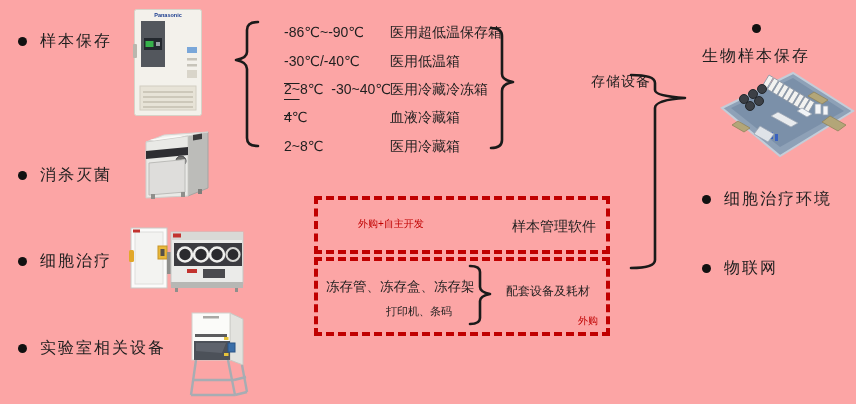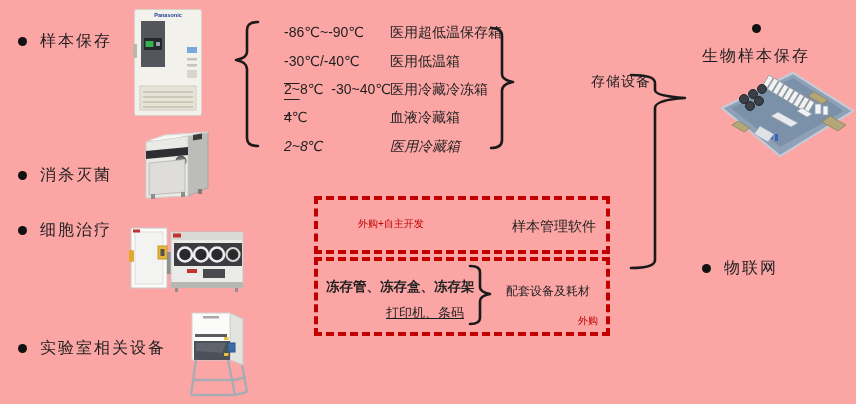--- a/index.html
+++ b/index.html
@@ -31,21 +31,21 @@
 <div id="slide">
 
   <div class="bullet-item" style="left:18px;top:31px;">
     <span class="bullet"></span>
     <span class="bullet-label">样本保存</span>
   </div>
   <div class="bullet-item" style="left:18px;top:132px;margin-top:33px;">
     <span class="bullet"></span>
     <span class="bullet-label">消杀灭菌</span>
   </div>
-  <div class="bullet-item" style="left:18px;top:220px;text-align:right;">
+  <div class="bullet-item" style="left:18px;top:251px;text-align:right;">
     <span class="bullet"></span>
     <span class="bullet-label">细胞治疗</span>
   </div>
   <div class="bullet-item" style="left:18px;top:338px;align-items:center;">
     <span class="bullet"></span>
     <span class="bullet-label">实验室相关设备</span>
   </div>
 
   <div class="abs" style="left:133px;top:8px;">
     <svg width="70" height="109" viewBox="0 0 70 109">
@@ -148,21 +148,21 @@
     <span class="device-cell">医用低温箱</span>
   </div>
   <div class="temp-row" style="top:81px;">
     <span class="temp-cell">2~8℃  -30~40℃</span>
     <span class="device-cell">医用冷藏冷冻箱</span>
   </div>
   <div class="temp-row" style="top:109px;">
     <span class="temp-cell">4℃</span>
     <span class="device-cell">血液冷藏箱</span>
   </div>
-  <div class="temp-row" style="top:138px;font-style:italic;">
+  <div class="temp-row" style="top:138px;">
     <span class="temp-cell">2~8℃</span>
     <span class="device-cell">医用冷藏箱</span>
   </div>
 
   <div class="abs brace" style="left:489px;top:26px;">
     <svg width="26" height="124" viewBox="0 0 26 124">
       <path d="M2,2 Q13,2 13,10 L13,48 Q13,54 24,56 Q13,58 13,65 L13,114 Q13,122 2,122"></path>
     </svg>
   </div>
 
@@ -173,22 +173,22 @@
       <path d="M2,2 Q26,2 26,10 L26,17 Q26,23 56,25 Q26,27 26,35 L26,187 Q26,195 2,195"></path>
     </svg>
   </div>
 
   <div class="red-box" style="left:314px;top:196px;width:296px;height:58px;">
     <span class="red-tag" style="position:absolute;left:8px;top:17px;">外购+自主开发</span>
     <span class="soft-item" style="top:4px;margin-top:14px;">样本管理软件</span>
   </div>
 
   <div class="red-box" style="left:314px;top:257px;width:296px;height:79px;">
-    <span class="box-text" style="left:8px;top:17px;font-size:13.5px;font-weight:bold;">冻存管、冻存盒、冻存架</span>
-    <span class="box-text" style="left:68px;top:43px;font-size:13px;text-decoration:underline;">打印机、条码</span>
+    <span class="box-text" style="left:8px;top:17px;font-size:13.5px;">冻存管、冻存盒、冻存架</span>
+    <span class="box-text" style="left:68px;top:43px;font-size:11px;">打印机、条码</span>
     <span class="abs brace" style="left:150px;top:3px;">
       <svg width="24" height="62" viewBox="0 0 24 62">
         <path d="M2,2 Q12,2 12,8 L12,23 Q12,28 22,30 Q12,32 12,37 L12,54 Q12,60 2,60"></path>
       </svg>
     </span>
     <span class="box-text" style="left:188px;top:22px;font-size:12px;">配套设备及耗材</span>
     <span class="red-tag" style="position:absolute;right:8px;top:53px;">外购</span>
   </div>
 
   <div class="bullet-item" style="left:702px;top:24px;flex-direction:column;">
@@ -225,19 +225,23 @@
       <rect x="107" y="42" width="5" height="9" fill="#f5f6f8" stroke="#9aa5b2" stroke-width="0.8"></rect>
       <g fill="#3a62c0">
         <rect x="49" y="66" width="3" height="7"></rect>
         <rect x="54" y="68" width="3" height="7"></rect>
         <rect x="59" y="70" width="3" height="7"></rect>
       </g>
       <polygon points="44,62 58,70 52,78 38,70" fill="#dfe3e8" stroke="#9aa5b2" stroke-width="0.8"></polygon>
     </svg>
   </div>
 
+  <div class="bullet-item" style="left:702px;top:189px;">
+    <span class="bullet"></span>
+    <span class="bullet-label">细胞治疗环境</span>
+  </div>
 
   <div class="bullet-item" style="left:702px;top:258px;">
     <span class="bullet"></span>
     <span class="bullet-label">物联网</span>
   </div>
 
 </div>
 
 </body></html>

